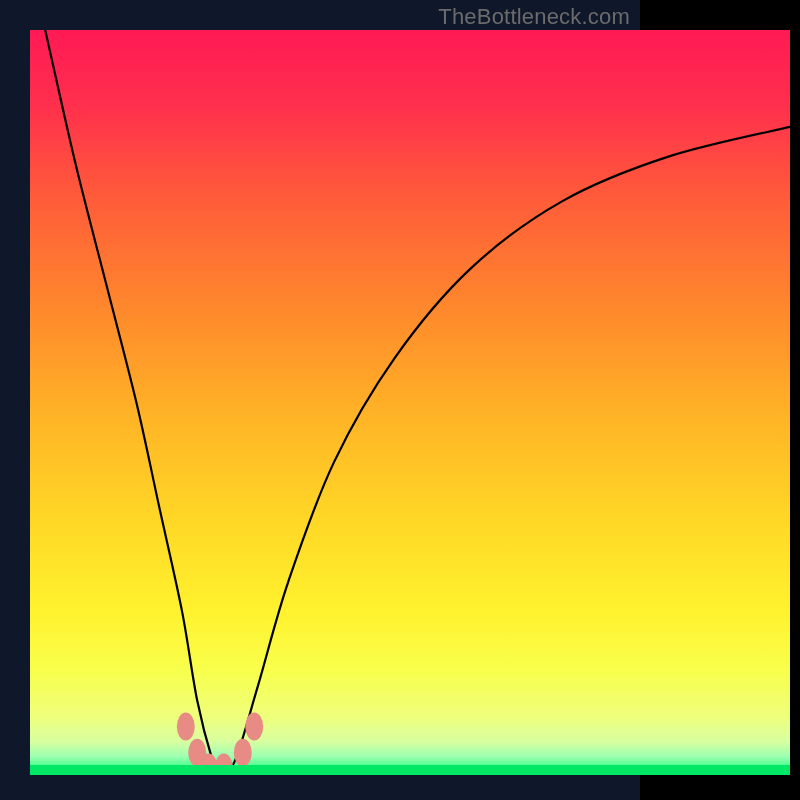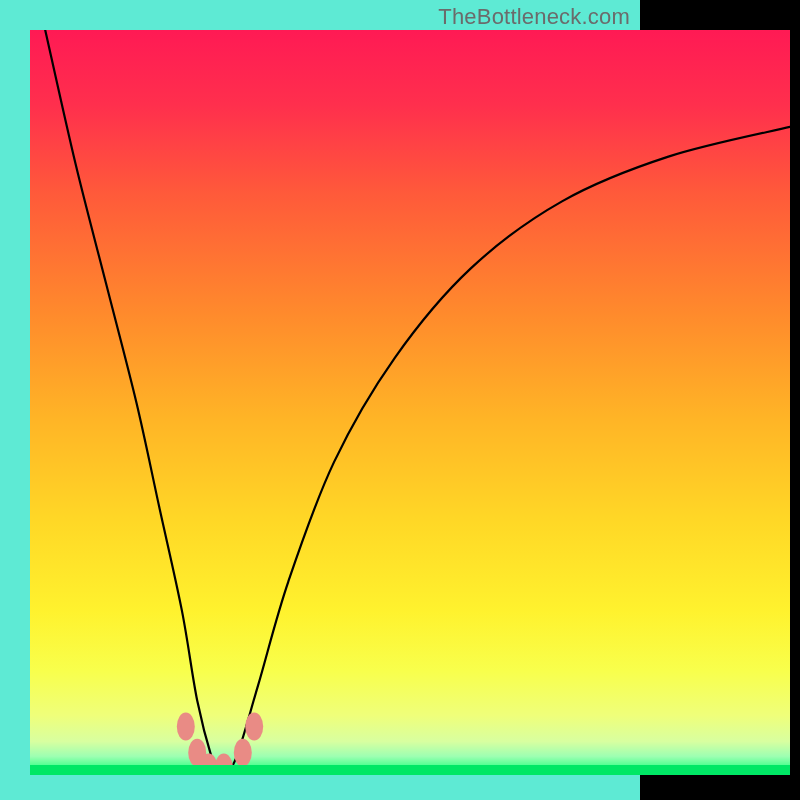--- a/index.html
+++ b/index.html
@@ -8,21 +8,21 @@
     width: 800px;
     height: 800px;
     overflow: hidden;
     background: #000;
     font-family: Arial, Helvetica, sans-serif;
   }
   .frame {
     position: relative;
     width: 640px;
     height: 800px;
-    background: #5eead4;
+    background: #0f172a;
   }
   .watermark {
     position: absolute;
     top: 4px;
     right: 10px;
     color: #6b6b6b;
     font-size: 22px;
     font-weight: 500;
     letter-spacing: 0.2px;
     z-index: 10;

